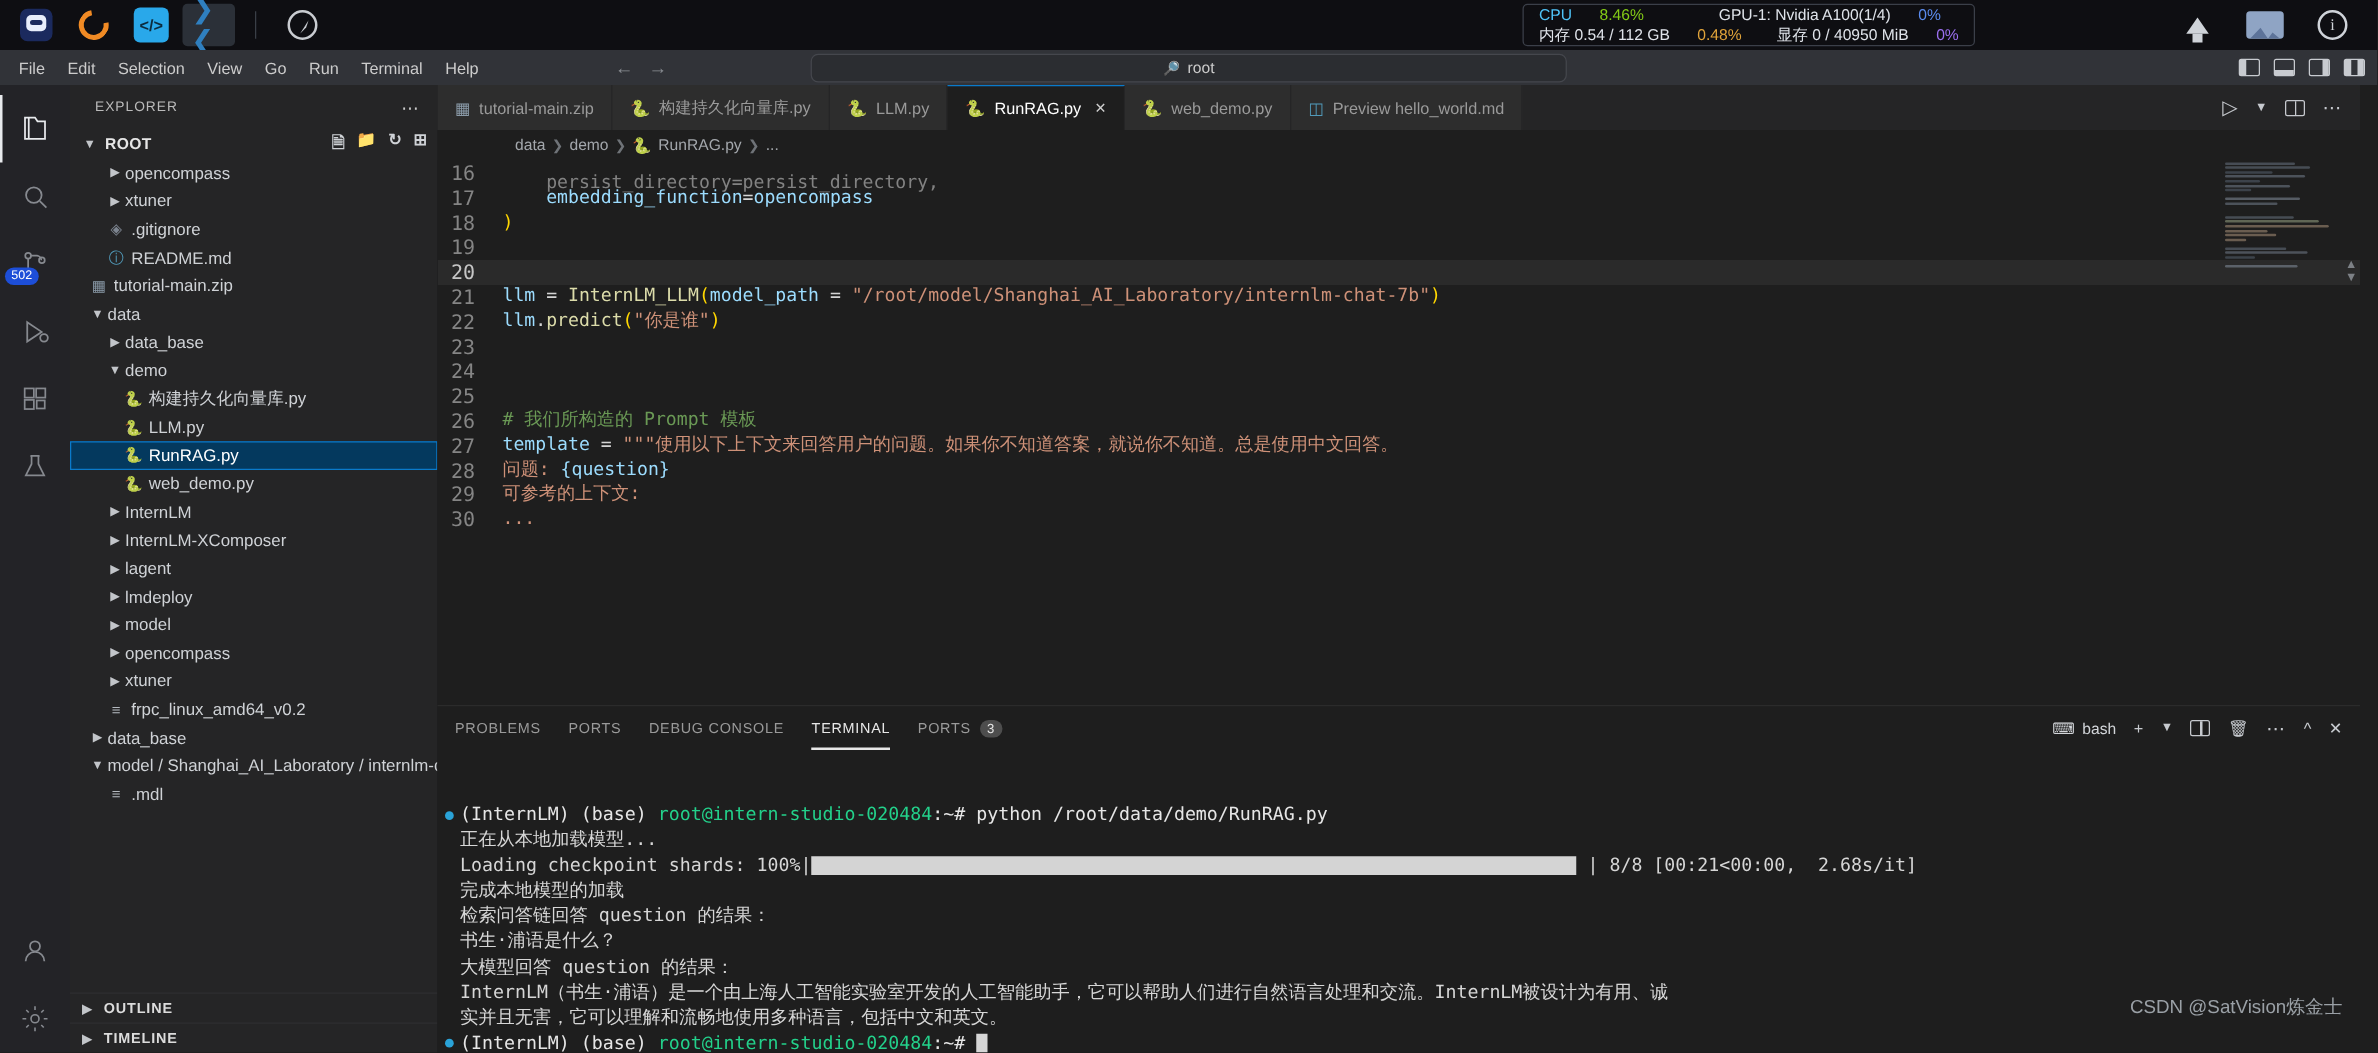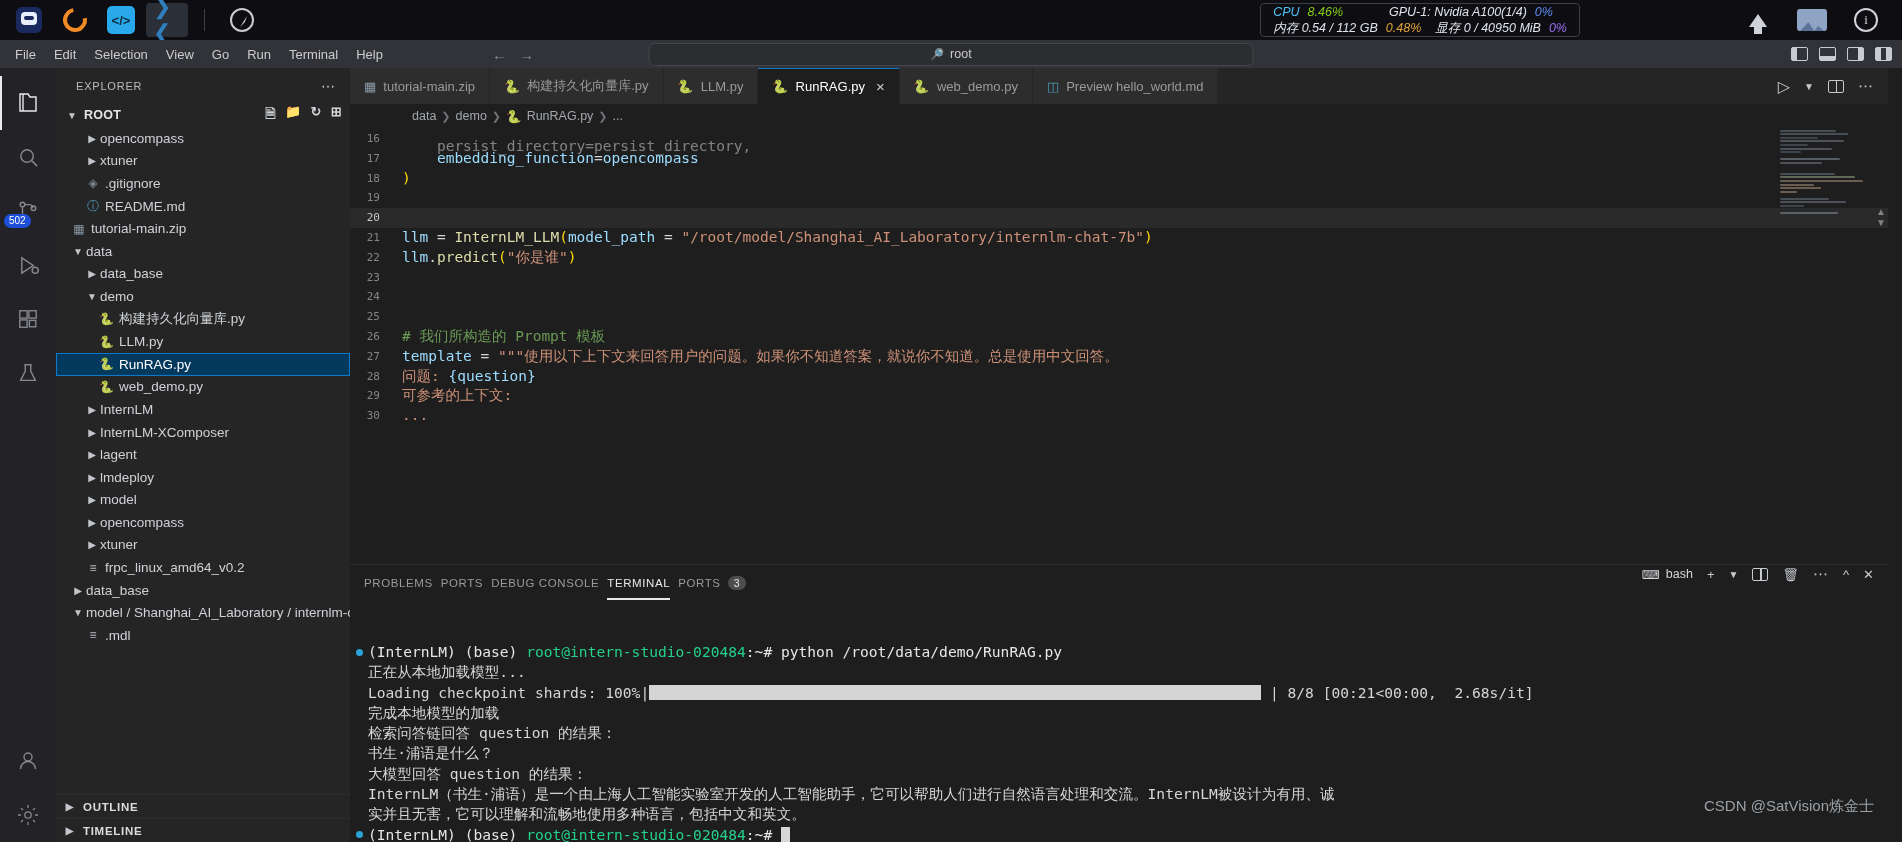--- a/index.html
+++ b/index.html
@@ -31,21 +31,21 @@
   .osdiv { width:1px;height:22px;background:#3a3f47;margin:0 12px; }
   .ico-compass{ width:24px;height:24px;border:2px solid #c9ccd1;border-radius:50%;position:relative;}
   .ico-compass:after{content:"";position:absolute;left:8px;top:6px;width:7px;height:11px;background:#c9ccd1;clip-path:polygon(100% 0,0 100%,70% 55%);}
 
   .sysmon {
     position:absolute; right:322px; top:3px; height:34px;
     border:1px solid #3b3f49; border-radius:4px; padding:1px 12px;
     display:flex; flex-direction:column; justify-content:center; gap:1px;
     font-size:12.5px; line-height:15px; white-space:nowrap;
   }
-  .sysrow { display:flex; gap:0; align-items:flex-end;font-style:italic; }
+  .sysrow { display:flex; gap:14px; align-items:flex-end; }
   .sm-lbl { color:#4fc3f7; }
   .sm-cpu-val { color:#84cc16; margin-left:8px; }
   .sm-gpu-lbl { color:#dfe3ea; margin-left:46px; }
   .sm-gpu-val { color:#5b8cf0; margin-left:8px; }
   .sm-mem-lbl { color:#dfe3ea; }
   .sm-mem-val { color:#e0a33a; margin-left:8px; }
   .sm-vram-lbl{ color:#dfe3ea; margin-left:14px; }
   .sm-vram-val{ color:#9b6ff0; margin-left:8px; }
 
   .osbar-right { position:absolute; right:0; top:0; height:40px; display:flex; align-items:center; gap:10px; padding-right:14px;}
@@ -137,33 +137,33 @@
   .split-ico { width:16px;height:13px;border:1.4px solid #c6c9ce;border-radius:2px;position:relative;}
   .split-ico:after{content:"";position:absolute;left:50%;top:0;bottom:0;width:1.4px;background:#c6c9ce;}
   .more-ico { font-size:15px; letter-spacing:1px; }
 
   .breadcrumb { height:24px; flex:0 0 24px; display:flex; align-items:center; padding-left:62px; gap:5px; color:#a3a7ac; font-size:12.5px; }
   .bc-sep { color:#6f7378; font-size:11px; }
 
   .codearea { flex:1; position:relative; overflow:hidden; background:#1e1e1e; min-height:0; }
   .codelines { font-family:"DejaVu Sans Mono", monospace; font-size:14.5px; line-height:19.8px; padding-top:1px; }
   .cline { display:flex; height:19.8px; align-items:center; white-space:pre; }
-  .lno { width:52px; text-align:right; color:#858585; flex:0 0 52px; padding-right:22px; font-size:11px; }
+  .lno { width:52px; text-align:right; color:#858585; flex:0 0 52px; padding-right:22px; font-size:16px; }
   .lno.cur { color:#c6c6c6; }
   .ctext { flex:1; }
   .cur-line-bg { background:#2a2a2a; }
   .minimap { position:absolute; right:14px; top:0; width:94px; height:100%; opacity:.62; }
   .mm-l { height:2px; margin:1.6px 0; border-radius:1px; }
   .scroll-ind { position:absolute; right:2px; top:78px; width:10px; color:#7d8186; font-size:10px; } .s-fn { color:#dcdcaa; } .s-var { color:#9cdcfe; }
   .s-str { color:#ce9178; } .s-cmt { color:#6a9955; }
   .s-op { color:#d4d4d4; } .s-par { color:#ffd700; } .s-plain { color:#d4d4d4; }
 
   
   .panel { height:278px; flex:0 0 278px; background:#1e1e1e; border-top:1px solid #2b2b2b; display:flex; flex-direction:column; }
-  .panel-tabs { height:35px; flex:0 0 35px; display:flex; align-items:flex-start; padding-left:14px; gap:8px; position:relative; }
+  .panel-tabs { height:35px; flex:0 0 35px; display:flex; align-items:center; padding-left:14px; gap:22px; position:relative; }
   .ptab { font-size:11.5px; letter-spacing:.6px; color:#9a9a9a; height:35px; display:flex; align-items:center; position:relative; }
   .ptab.active { color:#e7e7e7; }
   .ptab.active:after { content:""; position:absolute; left:0; right:0; bottom:0; height:1.6px; background:#e7e7e7; }
   .pbadge { background:#4d4d4d; color:#e6e6e6; border-radius:9px; font-size:10.5px; padding:1px 6px; margin-left:7px; }
   .panel-right { margin-left:auto; display:flex; align-items:center; gap:14px; padding-right:14px; color:#c6c9ce; font-size:13px; }
   .bash-chip { display:flex; align-items:center; gap:6px; font-size:12.5px; color:#d2d5d9; }
 
   .terminal { flex:1; padding:6px 0 0 0; font-family:"DejaVu Sans Mono", monospace; font-size:14.6px; line-height:20.3px; color:#d6d6d6; overflow:hidden; position:relative; }
   .tline { white-space:pre; padding-left:18px; display:flex; align-items:center; }
   .t-dot { position:absolute; left:6px; width:7px;height:7px;border-radius:50%;background:#2aa3d8; }

